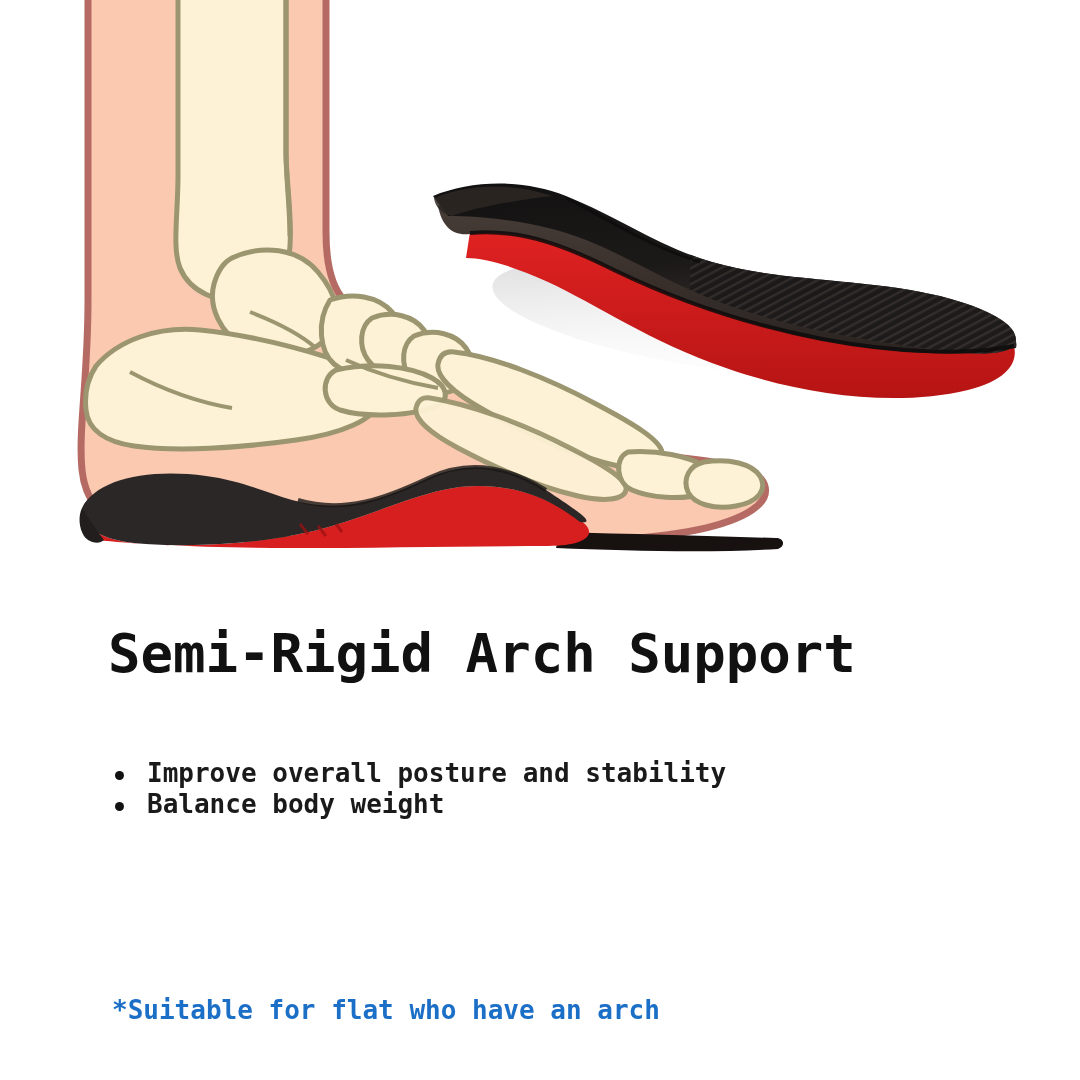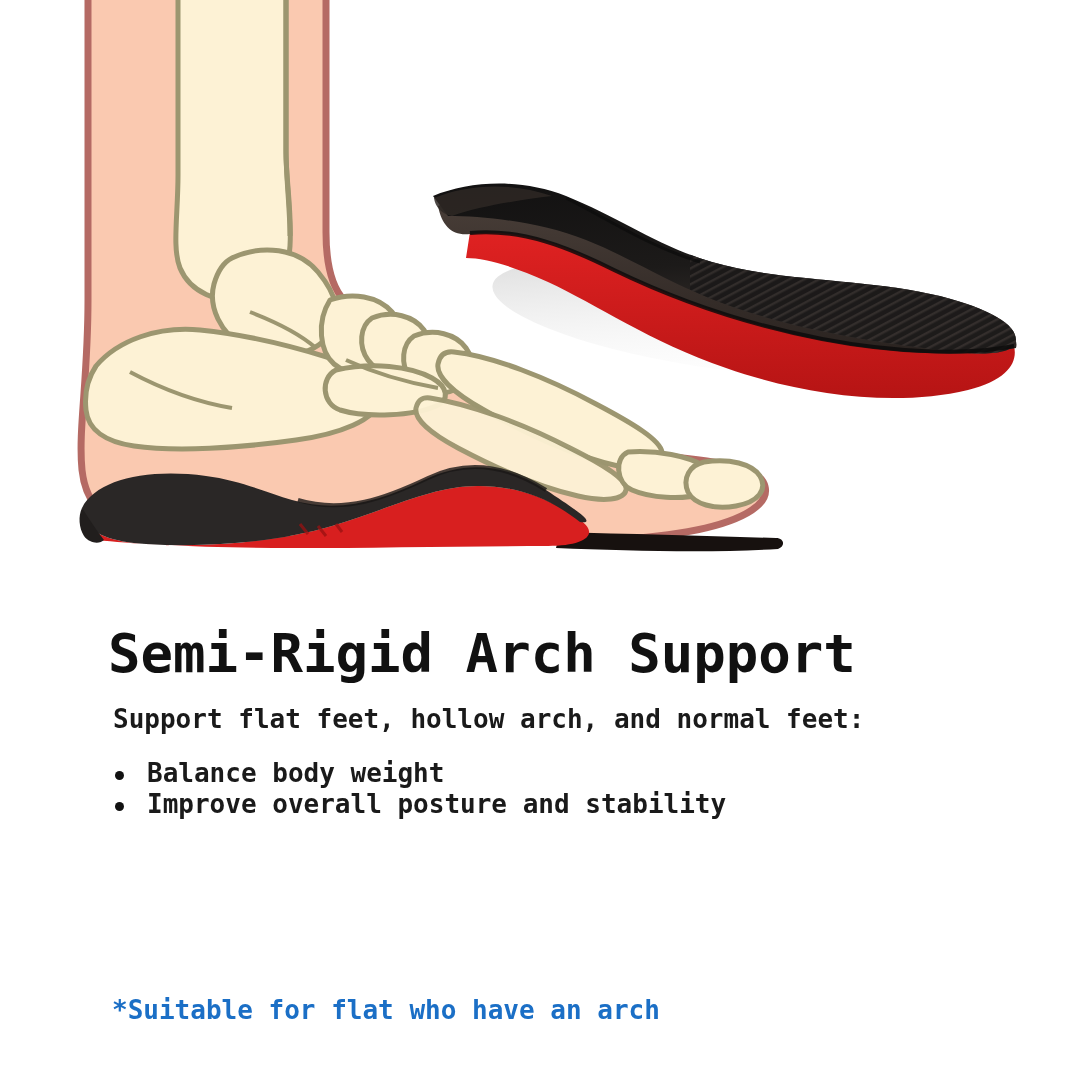--- a/index.html
+++ b/index.html
@@ -242,31 +242,30 @@
         <path d="M82 508 C78 516 79 528 84 536 C90 544 100 544 104 540
                  C96 530 90 520 82 508 Z" fill="#211e1d"></path>
       </g>
     </svg>
   </div>
 
   <div id="copy">
 
     <div class="title">Semi-Rigid Arch Support</div>
 
-    <div class="subtitle">Support flat feet, hollow arch, and normal feet:</div>
 
     <ul class="bullets">
+      <li>
+        <span class="dot"></span>
+        <span>Improve overall posture and stability</span>
+      </li>
       <li>
         <span class="dot"></span>
         <span>Balance body weight</span>
       </li>
-      <li>
-        <span class="dot"></span>
-        <span>Improve overall posture and stability</span>
-      </li>
     </ul>
 
     <div class="note">
       <div>*Suitable for flat who have an arch</div>
       
     </div>
 
   </div>
 
 </div>

